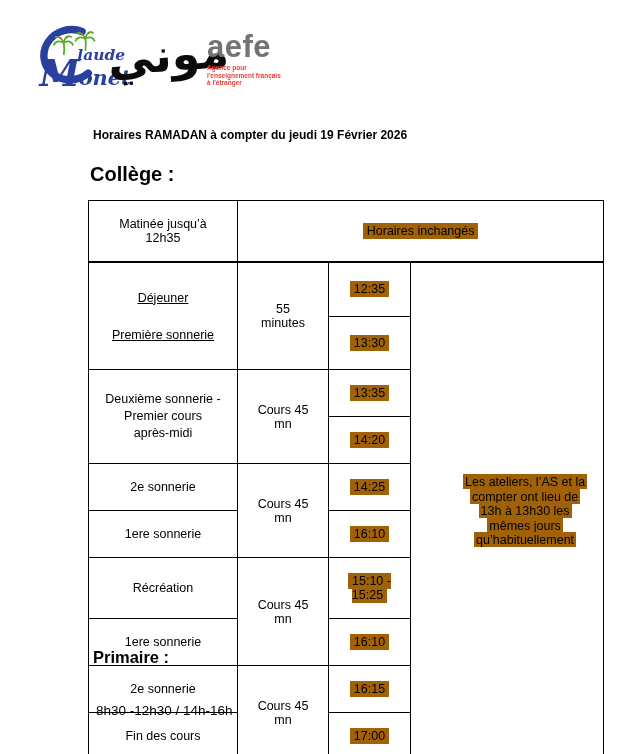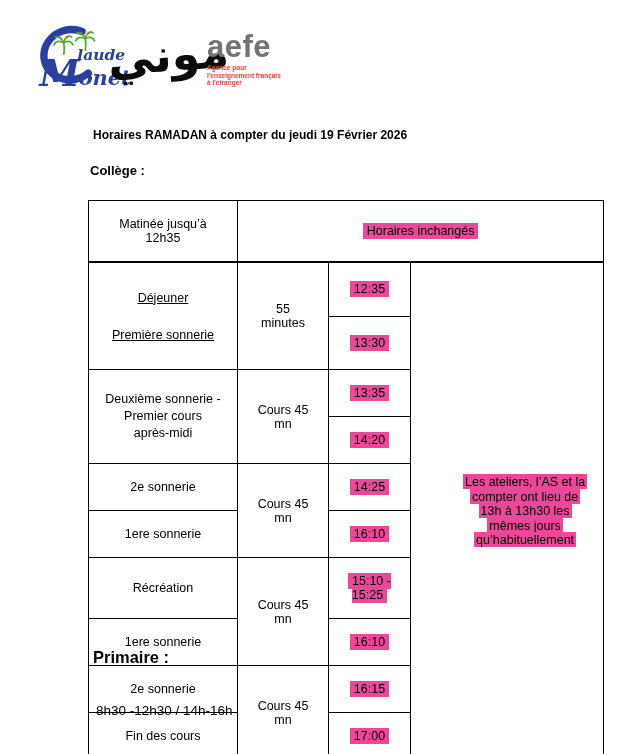--- a/index.html
+++ b/index.html
@@ -17,36 +17,36 @@
     transform:rotate(-4deg);
   }
   .logo-aefe { position:absolute; left:207px; top:33px; width:90px; height:58px; }
   .aefe-word {
     font-size:31px; font-weight:bold; color:#737373; line-height:28px;
     letter-spacing:0.5px;
   }
   .aefe-tag { margin-top:3px; font-size:6.5px; line-height:7.5px; color:#e8403a; font-weight:bold; }
   
   .doc-title { position:absolute; left:93px; top:128px; font-size:12px; font-weight:bold; margin:0; }
-  .h-college { position:absolute; left:90px; top:163px; font-size:13px; font-weight:bold; margin:0; }
+  .h-college { position:absolute; left:90px; top:163px; font-size:20px; font-weight:bold; margin:0; }
   .h-primaire { position:absolute; left:93px; top:648px; font-size:16.5px; font-weight:bold; margin:0; }
   .primaire-hours { position:absolute; left:96px; top:703px; font-size:13.5px; margin:0; }
   
   table.sched {
     position:absolute; left:88px; top:200px;
     border-collapse:collapse; table-layout:fixed;
   }
   table.sched td {
     border:1px solid #000; font-size:12.5px; text-align:center;
     vertical-align:middle; padding:16px; overflow:hidden;
   }
   tr.hdr { height:41px; }
   tr.hdr td { border-bottom:2px solid #000; }
   tr.body { height:37px; }
-  .hl { background:#ec4899; padding:1px 4px; }
+  .hl { background:#a16207; padding:1px 4px; }
   td.vstack { padding:0;text-decoration:underline; }
   td.vstack .sub { height:37px; display:flex; align-items:center; justify-content:center; }
   td.toplabel { vertical-align:top; padding:6px 4px 0 4px; line-height:17px; }
   td.dur { vertical-align:top; padding:0; }
   td.dur .sub { height:37px; display:flex; align-items:center; justify-content:center; }
   td.note-cell {
     vertical-align:top; text-align:left; padding:6px 3px 0 5px;
     font-size:10.5px; line-height:14.5px;
   }
   td.note-cell .hl { padding:0.5px 2px;margin-left:36px; }

